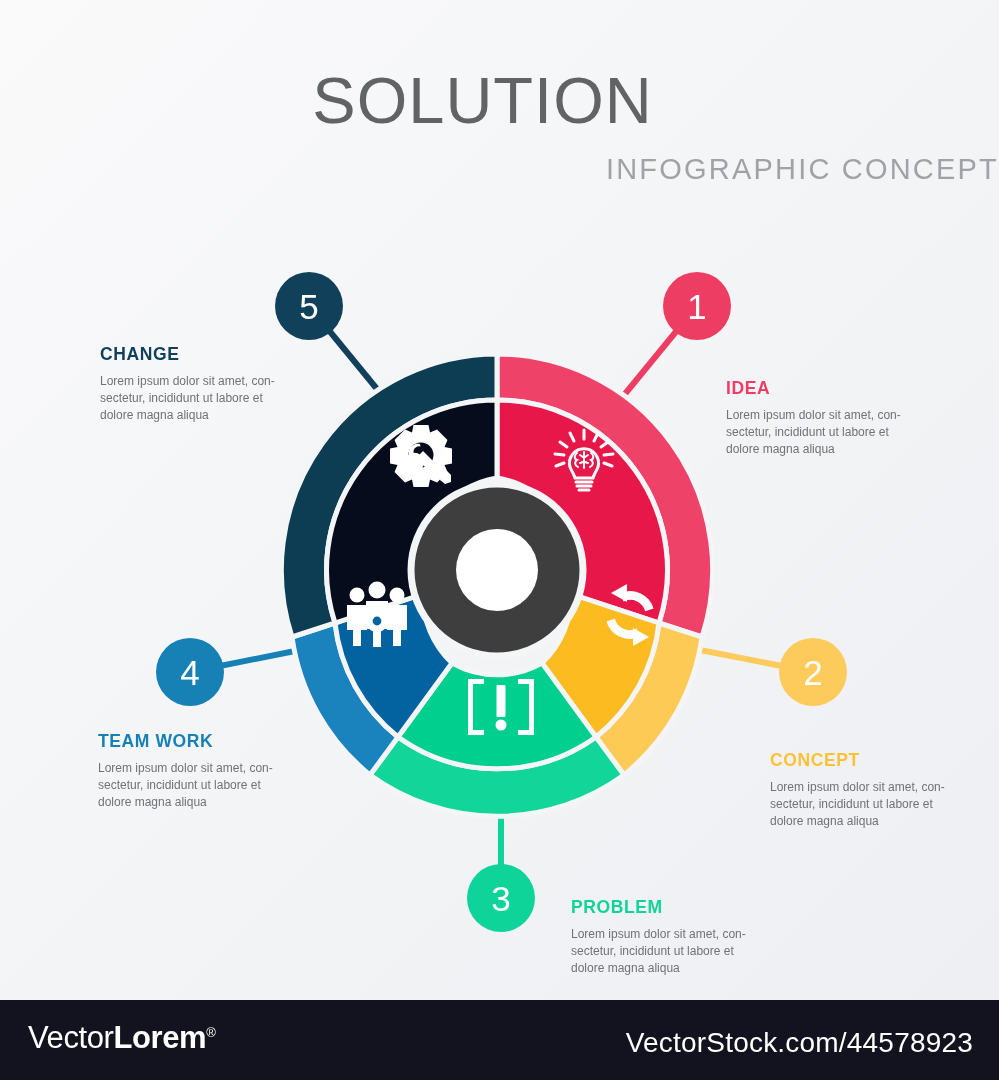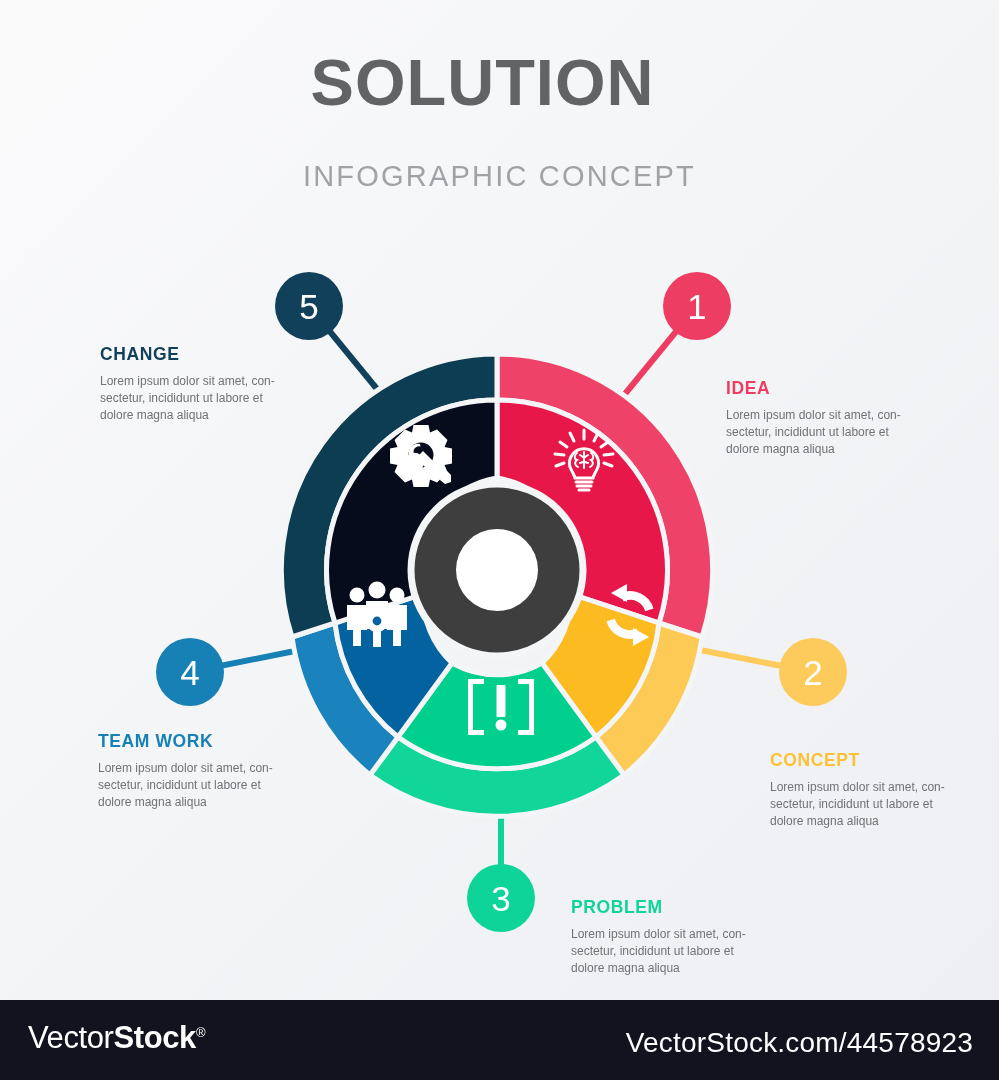--- a/index.html
+++ b/index.html
@@ -20,34 +20,34 @@
     left: 0; top: 0;
     width: 999px;
     height: 1000px;
     background: linear-gradient(135deg, #fafafb 0%, #f4f5f7 45%, #eeeff2 100%);
     overflow: hidden;
   }
 
   
   #title {
     position: absolute;
-    left: 0; top: 50px;
+    left: 0; top: 68px;
     width: 965px;
     text-align: center;
     font-size: 65px;
-    font-weight: bold;
+    font-weight: normal;
     letter-spacing: 1px;
     color: #616365;
     line-height: 1;
   }
   #subtitle {
     position: absolute;
-    left: 0; top: 162px;
-    width: 999px;
-    text-align: center;
+    left: 0; top: 155px;
+    width: 999px;
+    text-align: right;
     font-size: 29px;
     font-weight: normal;
     letter-spacing: 2.2px;
     color: #a0a2a6;
     line-height: 1;
   }
 
   
   .txtblock { position: absolute; width: 230px; }
   .txtblock .ttl {
@@ -305,16 +305,16 @@
       <span>Lorem ipsum dolor sit amet, con-</span><br>
       <span>sectetur, incididunt ut labore et</span><br>
       <span>dolore magna aliqua</span>
     </p>
   </div>
 
 </div>
 
 <div id="footer">
   <div id="brand">
-    <span class="b1">Vector</span><span class="b2">Stock</span><span class="reg">®</span>
+    <span class="b1">Vector</span><span class="b2">Lorem</span><span class="reg">®</span>
   </div>
   <div id="siteurl">VectorStock.com/44578923</div>
 </div>
 
 </body></html>

